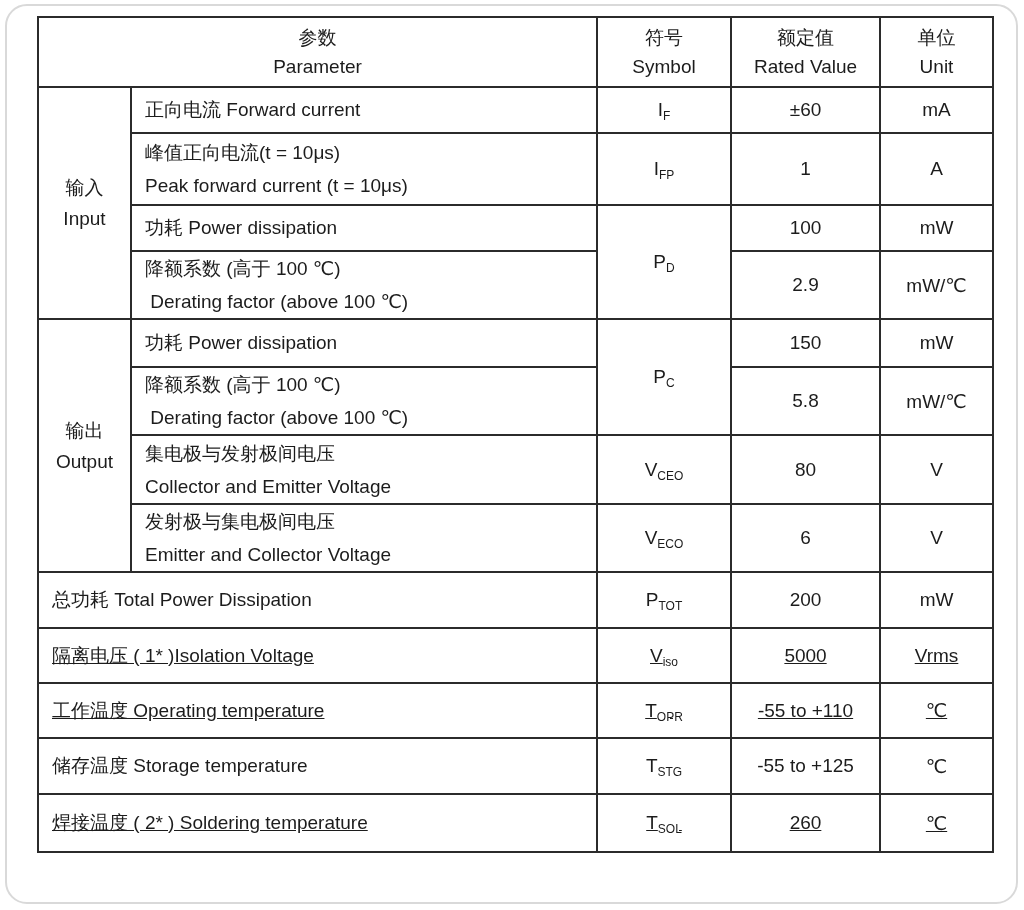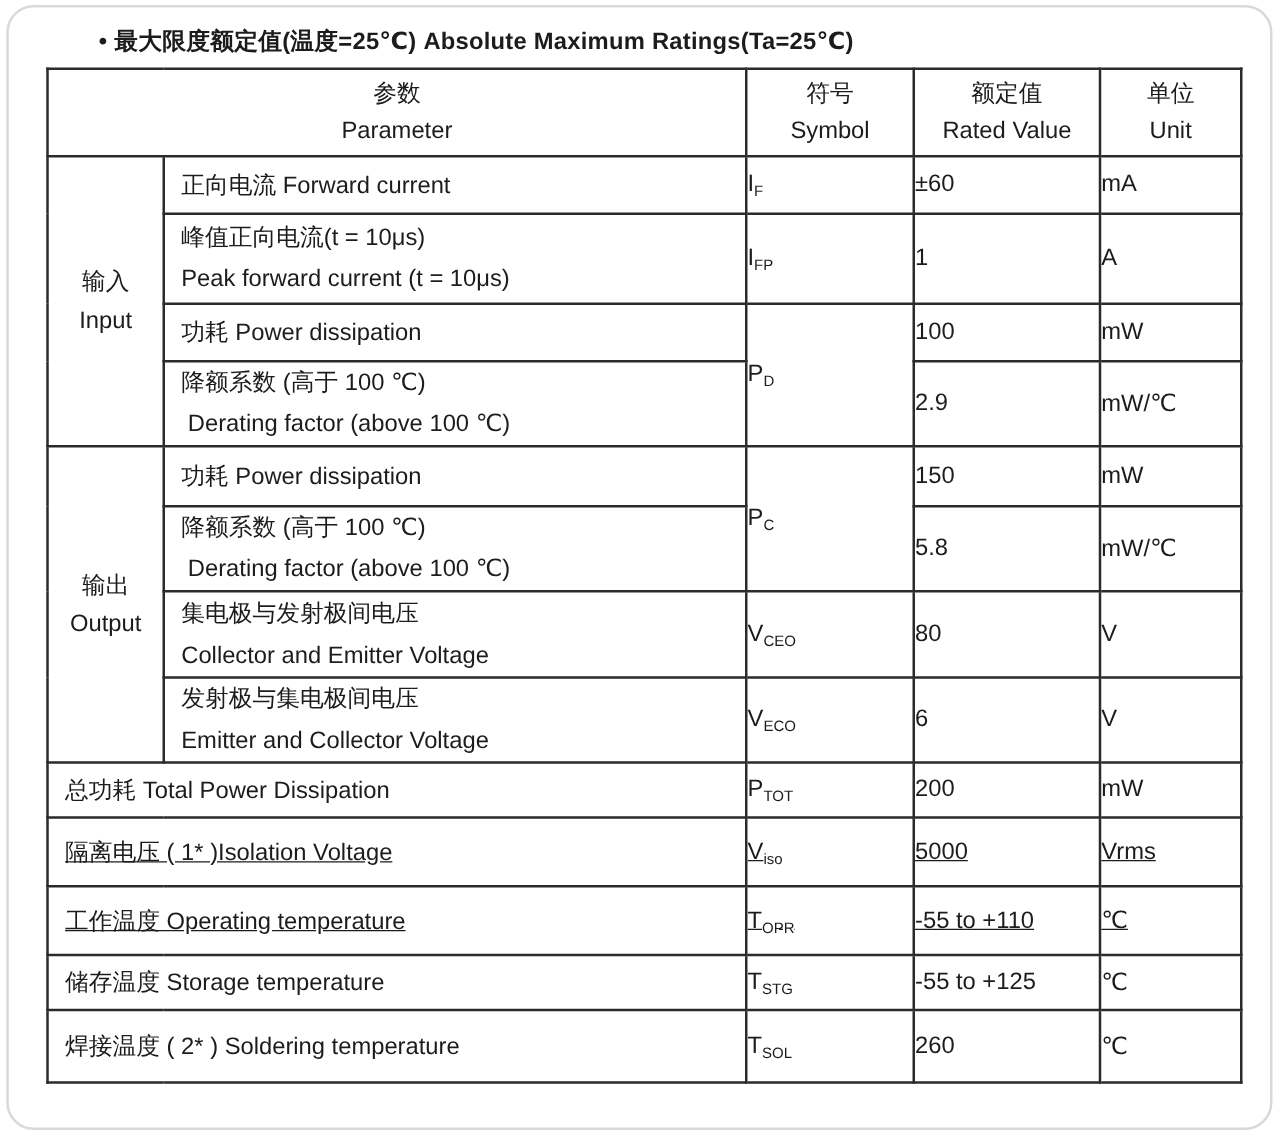--- a/index.html
+++ b/index.html
@@ -36,53 +36,52 @@
   }
   td, th {
     border: 2px solid #2b2b2b;
     font-size: 19px;
     font-weight: normal;
     color: #1c1c1c;
     vertical-align: middle;
     overflow: hidden;
   }
   th.hdr { text-align: center; height: 70px; line-height: 29px; font-weight: normal; }
-  td.center { }
+  td.center { text-align: center; }
   td.param {
     text-align: left;
     padding-left: 13px;
     padding-right: 12px;
   }
   td.param .line { display: block; white-space: pre; line-height: 33px; }
   td.param.single .line { line-height: normal; }
   td.group { text-align: center; line-height: 31px; }
   sub.ss {
     font-size: 12px;
     vertical-align: baseline;
     position: relative;
     bottom: -4px;
     letter-spacing: 0;
   }
   .sym { font-size: 19px; }
   
   tr.h46 { height: 46px; }
   tr.h48 { height: 48px; }
-  tr.h56 { height: 44px; }
+  tr.h56 { height: 56px; }
   tr.h57 { height: 55px; text-decoration: underline; }
-  tr.h58 { height: 58px; }
+  tr.h58 { height: 58px; text-decoration: underline; }
   tr.h67 { height: 67px; }
   tr.h68 { height: 68px; }
   tr.h69 { height: 69px; }
   tr.h72 { height: 72px; margin-left: 44px; }
 </style>
 </head>
 <body>
 
 <div class="card">
-  <div class="title">• 最大限度额定值(温度=25℃) Absolute Maximum Ratings(Ta=25℃)</div>
 
   <table class="ratings">
     <colgroup>
       <col style="width:93px">
         <col style="width:466px">
         <col style="width:134px">
         <col style="width:149px">
         <col style="width:113px">
     </colgroup>
 

